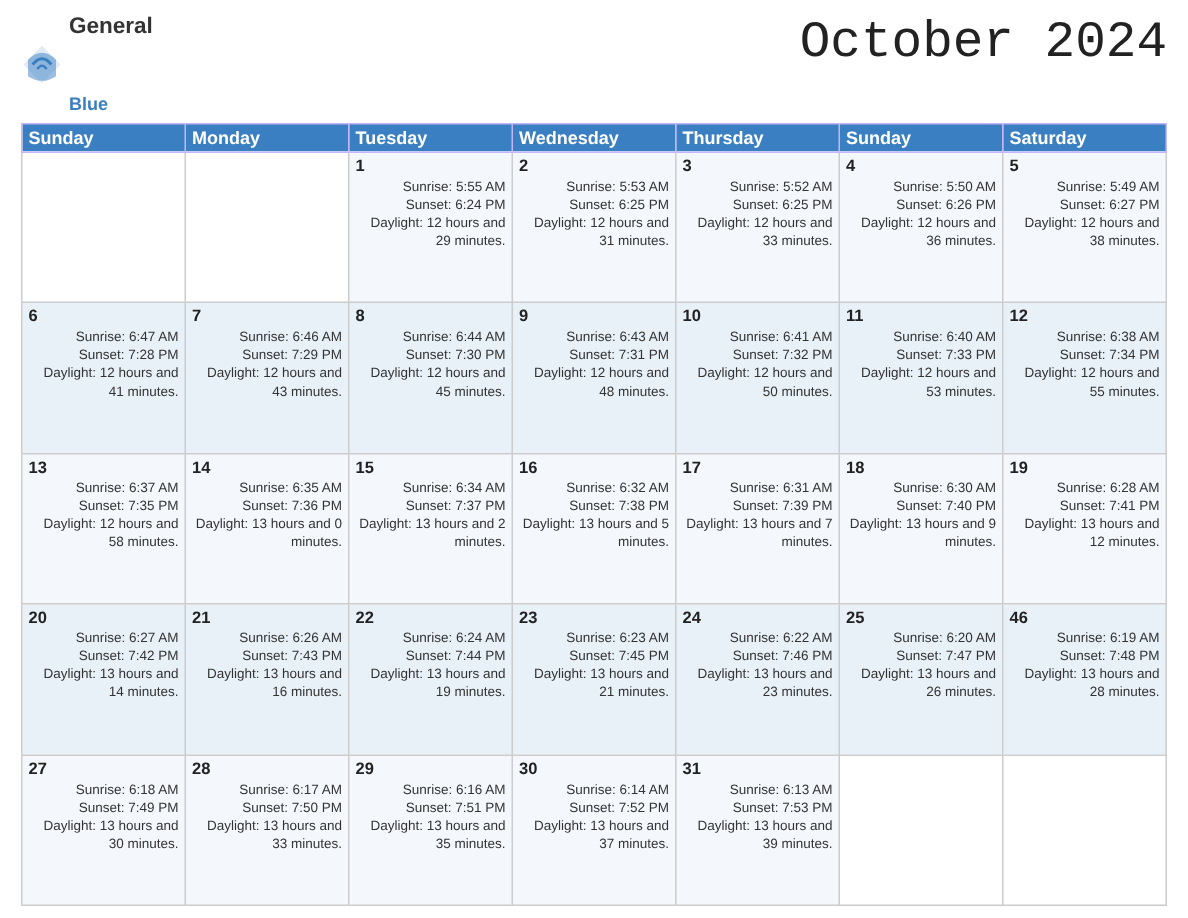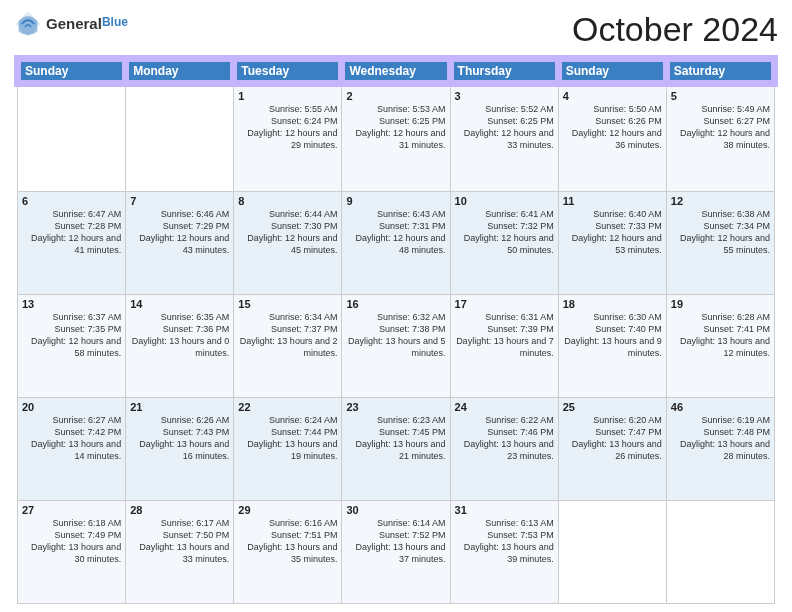--- a/index.html
+++ b/index.html
@@ -23,39 +23,41 @@
       align-items: flex-start;
       margin-bottom: 6px;
     }
     .logo {
       display: flex;
       align-items: center;
       gap: 4px;
     }
     .logo-text {
       display: flex;
-      flex-direction: row;
+      flex-direction: column;
       line-height: 1.1;
+      gap: 36px;
     }
     .logo-general {
       font-size: 15px;
       font-weight: bold;
       color: #333;
     }
     .logo-blue {
       font-size: 12px;
       font-weight: bold;
       color: #3a7fc1;
     }
     .logo-icon {
       width: 28px;
       height: 28px;
     }
     .title-block {
       text-align: right;
+      font-family: Liberation Mono, monospace;
     }
     .title-month {
       font-size: 34px;
       font-weight: normal;
       color: #222;
     }
     .title-location {
       font-size: 15px;
       color: #444;
     }
@@ -64,21 +66,21 @@
       border-collapse: collapse;
       flex: 1;
     }
     .calendar thead tr th {
       background-color: #3a7fc1;
       color: #fff;
       font-size: 12px;
       font-weight: bold;
       padding: 2px 4px;
       text-align: left;
-      border: 7px solid #c4b5fd;
+      border: 1px solid #c4b5fd;
     }
     .calendar tbody tr td {
       border: 1px solid #ccc;
       vertical-align: top;
       padding: 3px 4px;
       font-size: 9.5px;
       color: #333;
       width: calc(100% / 7);
       background: #fff;
     }

